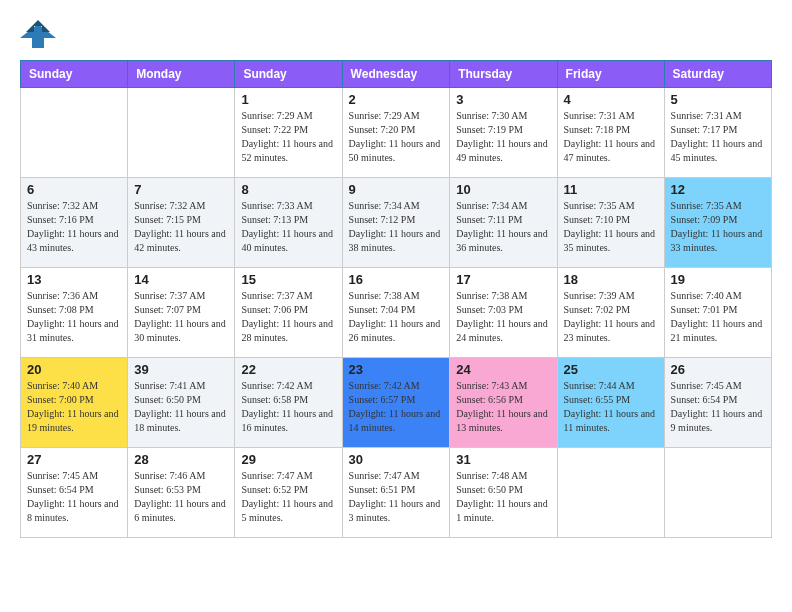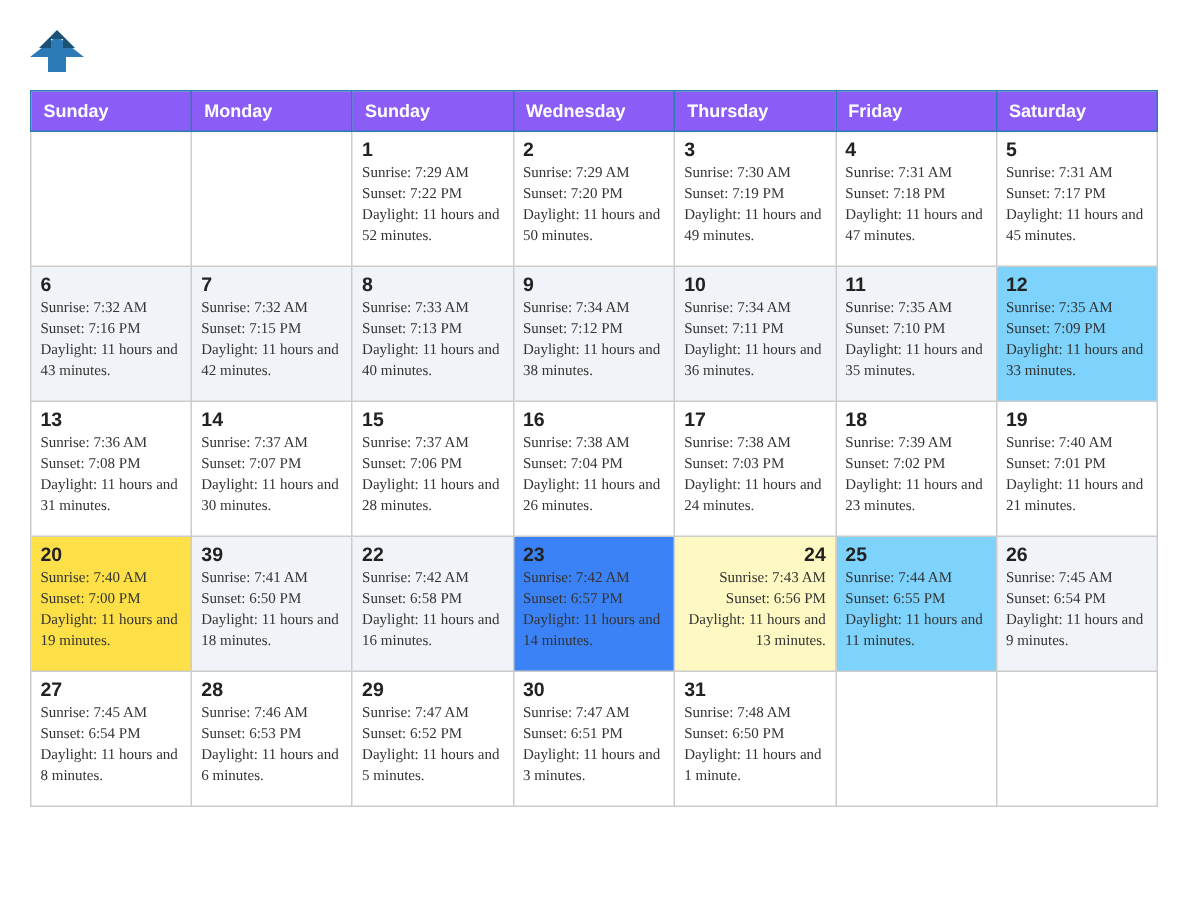--- a/index.html
+++ b/index.html
@@ -264,21 +264,21 @@
           <div class="day-info" style="white-space: pre-line;">Sunrise: 7:42 AM
 Sunset: 6:58 PM
 Daylight: 11 hours and 16 minutes.</div>
         </td>
         <td style="background: #3b82f6;">
           <div class="day-number">23</div>
           <div class="day-info" style="white-space: pre-line;">Sunrise: 7:42 AM
 Sunset: 6:57 PM
 Daylight: 11 hours and 14 minutes.</div>
         </td>
-        <td style="background: #fef9c3; text-align: right;">
+        <td style="background: #f9a8d4;">
           <div class="day-number">24</div>
           <div class="day-info" style="white-space: pre-line;">Sunrise: 7:43 AM
 Sunset: 6:56 PM
 Daylight: 11 hours and 13 minutes.</div>
         </td>
         <td style="background: #7dd3fc;">
           <div class="day-number">25</div>
           <div class="day-info" style="white-space: pre-line;">Sunrise: 7:44 AM
 Sunset: 6:55 PM
 Daylight: 11 hours and 11 minutes.</div>

